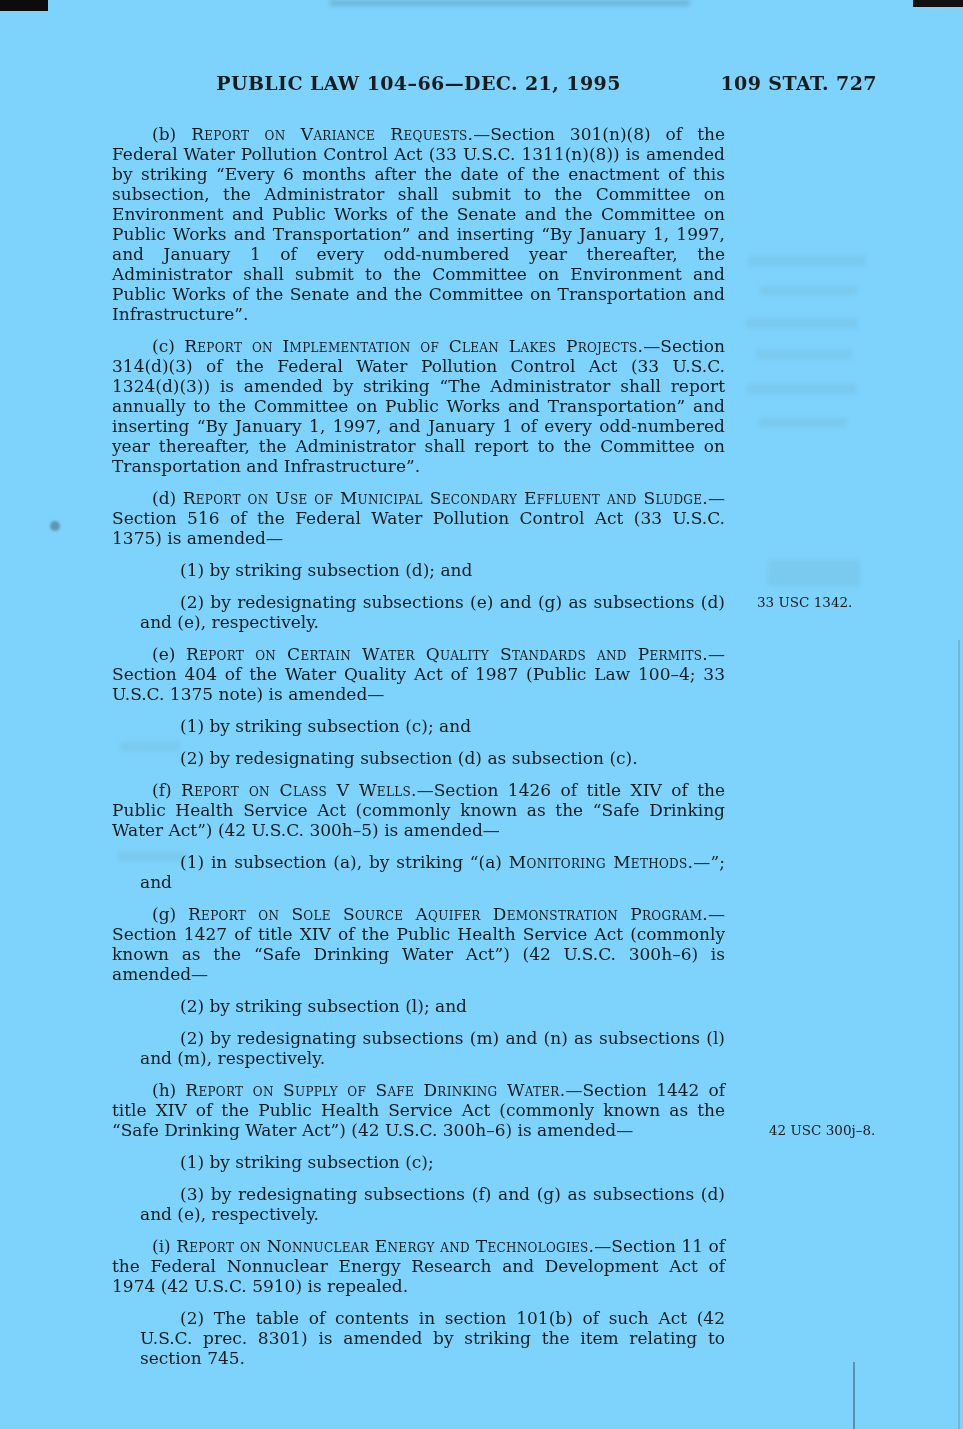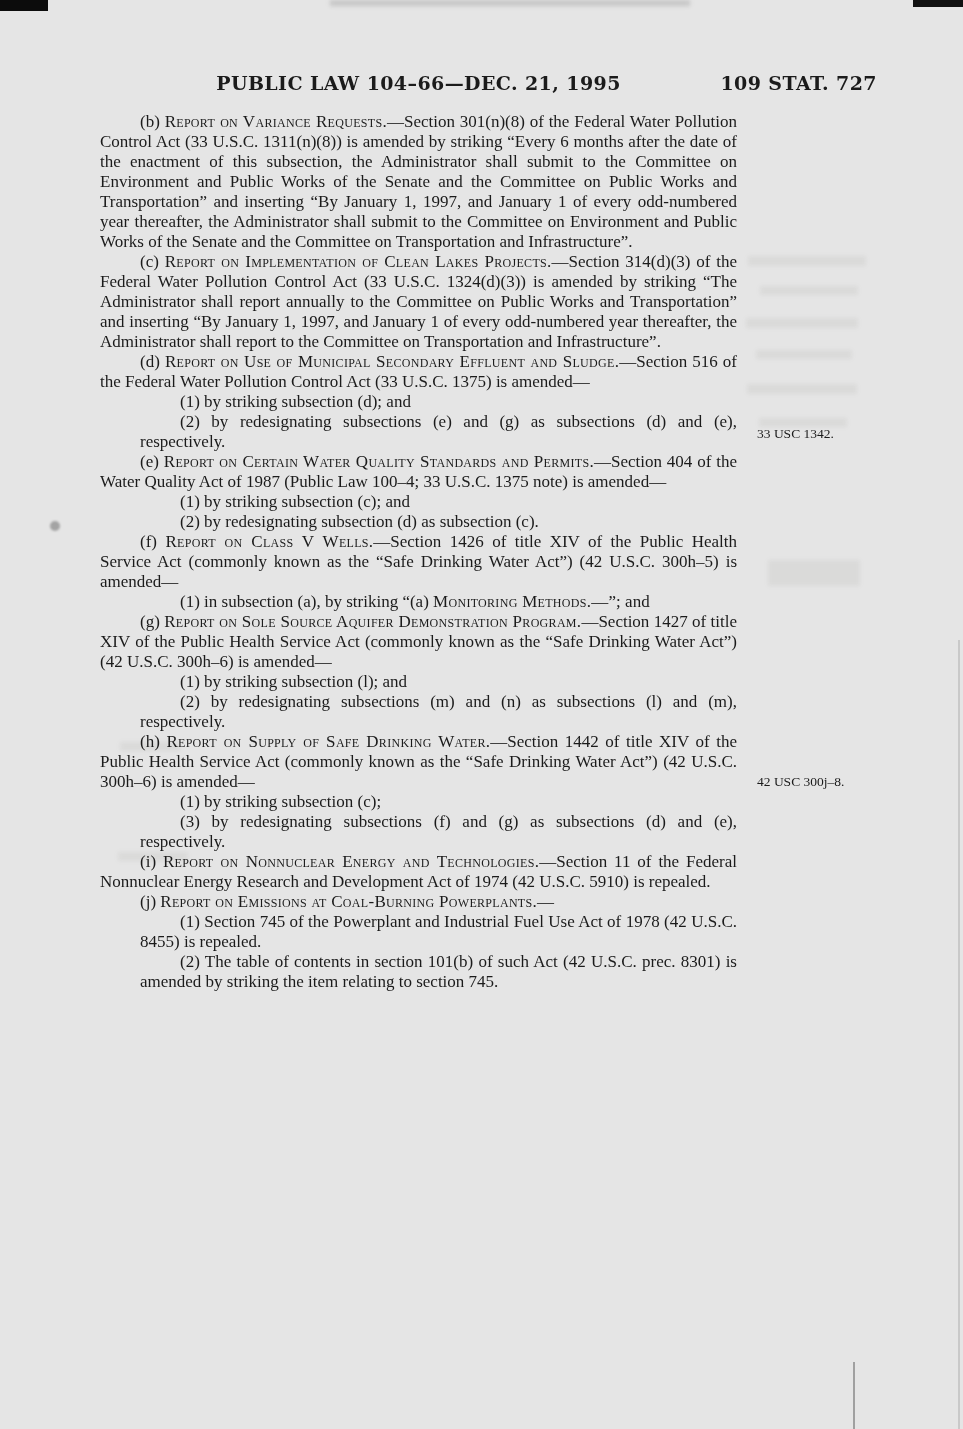--- a/index.html
+++ b/index.html
@@ -16,21 +16,21 @@
     position: absolute; top: 72px; left: 100px; width: 777px; height: 26px;
     font-weight: bold; font-size: 19px; letter-spacing: 0.4px; white-space: nowrap;
   }
   .header-title { position: absolute; left: 0; width: 637px; text-align: center; }
   .header-page { position: absolute; right: 0; margin-left: 45px; }
   
   .content {
     position: absolute; top: 112px; left: 100px; width: 637px;
     font-size: 17px; line-height: 20px; text-align: justify;
   }
-  p.para { margin: 0; position: relative; font-family: Liberation Serif, serif; }
+  p.para { margin: 12px; position: relative; }
   p.s1 { text-indent: 40px; }
   p.s2 { margin-left: 40px; text-indent: 40px; }
   .sc { font-variant: small-caps; letter-spacing: 0.3px; }
   .margin-note {
     position: absolute; font-size: 13.5px; line-height: 16px;
     white-space: nowrap; font-variant: normal; text-indent: 0; letter-spacing: 0;
   }
   p.s1 .margin-note { left: 657px; }
   p.s2 .margin-note { left: 617px; }
   
@@ -41,21 +41,21 @@
   .a-br { left: 853px; top: 1362px; width: 2px; height: 67px; background: rgba(0,0,0,0.30); }
   .a-re { left: 958px; top: 640px; width: 2px; height: 789px; background: rgba(0,0,0,0.12); }
   .a-cm { left: 50px; top: 521px; width: 10px; height: 10px; border-radius: 50%;
           background: rgba(40,40,40,0.35); filter: blur(1px); }
   .ghost { position: absolute; background: rgba(80,78,66,0.07); filter: blur(2px);
            border-radius: 2px; pointer-events: none; }
 </style>
 </head>
 <body>
 
-<div class="page" style="background: #e5e5e5; color: rgb(27, 27, 27);">
+<div class="page" style="background: #7dd3fc; color: rgb(27, 27, 27);">
 
   <div class="artifact a-tl"></div>
   <div class="artifact a-tr"></div>
   <div class="artifact a-tc"></div>
   <div class="artifact a-br"></div>
   <div class="artifact a-re"></div>
   <div class="artifact a-cm"></div>
 
   <div class="ghost" style="left:748px;top:256px;width:118px;height:10px;"></div>
   <div class="ghost" style="left:760px;top:286px;width:98px;height:9px;"></div>
@@ -70,31 +70,29 @@
   <div class="header">
     <div class="header-title">PUBLIC LAW 104–66—DEC. 21, 1995</div>
     <div class="header-page">109 STAT. 727</div>
   </div>
 
   <div class="content">
       <p class="para s1"><span class="run">(b) </span><span class="sc">Report on Variance Requests.</span><span class="run">—Section 301(n)(8) of the Federal Water Pollution Control Act (33 U.S.C. 1311(n)(8)) is amended by striking “Every 6 months after the date of the enactment of this subsection, the Administrator shall submit to the Committee on Environment and Public Works of the Senate and the Committee on Public Works and Transportation” and inserting “By January 1, 1997, and January 1 of every odd-numbered year thereafter, the Administrator shall submit to the Committee on Environment and Public Works of the Senate and the Committee on Transportation and Infrastructure”.</span></p>
       <p class="para s1"><span class="run">(c) </span><span class="sc">Report on Implementation of Clean Lakes Projects.</span><span class="run">—Section 314(d)(3) of the Federal Water Pollution Control Act (33 U.S.C. 1324(d)(3)) is amended by striking “The Administrator shall report annually to the Committee on Public Works and Transportation” and inserting “By January 1, 1997, and January 1 of every odd-numbered year thereafter, the Administrator shall report to the Committee on Transportation and Infrastructure”.</span></p>
       <p class="para s1"><span class="run">(d) </span><span class="sc">Report on Use of Municipal Secondary Effluent and Sludge.</span><span class="run">—Section 516 of the Federal Water Pollution Control Act (33 U.S.C. 1375) is amended—</span></p>
       <p class="para s2"><span class="run">(1) by striking subsection (d); and</span></p>
-      <p class="para s2"><span class="run">(2) by redesignating subsections (e) and (g) as subsections (d) and (e), respectively.</span><span class="margin-note" style="top: 14px;">33 USC 1342.</span></p>
+      <p class="para s2"><span class="run">(2) by redesignating subsections (e) and (g) as subsections (d) and (e), respectively.</span><span class="margin-note" style="top: 2px;">33 USC 1342.</span></p>
       <p class="para s1"><span class="run">(e) </span><span class="sc">Report on Certain Water Quality Standards and Permits.</span><span class="run">—Section 404 of the Water Quality Act of 1987 (Public Law 100–4; 33 U.S.C. 1375 note) is amended—</span></p>
       <p class="para s2"><span class="run">(1) by striking subsection (c); and</span></p>
       <p class="para s2"><span class="run">(2) by redesignating subsection (d) as subsection (c).</span></p>
       <p class="para s1"><span class="run">(f) </span><span class="sc">Report on Class V Wells.</span><span class="run">—Section 1426 of title XIV of the Public Health Service Act (commonly known as the “Safe Drinking Water Act”) (42 U.S.C. 300h–5) is amended—</span></p>
       <p class="para s2"><span class="run">(1) in subsection (a), by striking “(a) </span><span class="sc">Monitoring Methods.—</span><span class="run">”; and</span></p>
       <p class="para s1"><span class="run">(g) </span><span class="sc">Report on Sole Source Aquifer Demonstration Program.</span><span class="run">—Section 1427 of title XIV of the Public Health Service Act (commonly known as the “Safe Drinking Water Act”) (42 U.S.C. 300h–6) is amended—</span></p>
-      <p class="para s2"><span class="run">(1) by striking subsection (l); and</span></p>
+      <p class="para s2"><span class="run">(2) by striking subsection (l); and</span></p>
       <p class="para s2"><span class="run">(2) by redesignating subsections (m) and (n) as subsections (l) and (m), respectively.</span></p>
       <p class="para s1"><span class="run">(h) </span><span class="sc">Report on Supply of Safe Drinking Water.</span><span class="run">—Section 1442 of title XIV of the Public Health Service Act (commonly known as the “Safe Drinking Water Act”) (42 U.S.C. 300h–6) is amended—</span><span class="margin-note" style="top: 42px;">42 USC 300j–8.</span></p>
       <p class="para s2"><span class="run">(1) by striking subsection (c);</span></p>
       <p class="para s2"><span class="run">(3) by redesignating subsections (f) and (g) as subsections (d) and (e), respectively.</span></p>
       <p class="para s1"><span class="run">(i) </span><span class="sc">Report on Nonnuclear Energy and Technologies.</span><span class="run">—Section 11 of the Federal Nonnuclear Energy Research and Development Act of 1974 (42 U.S.C. 5910) is repealed.</span></p>
-      <p class="para s1"><span class="run">(j) </span><span class="sc">Report on Emissions at Coal-Burning Powerplants.</span><span class="run">—</span></p>
-      <p class="para s2"><span class="run">(1) Section 745 of the Powerplant and Industrial Fuel Use Act of 1978 (42 U.S.C. 8455) is repealed.</span></p>
       <p class="para s2"><span class="run">(2) The table of contents in section 101(b) of such Act (42 U.S.C. prec. 8301) is amended by striking the item relating to section 745.</span></p>
     </div>
 
 </div>
 
 </body></html>

